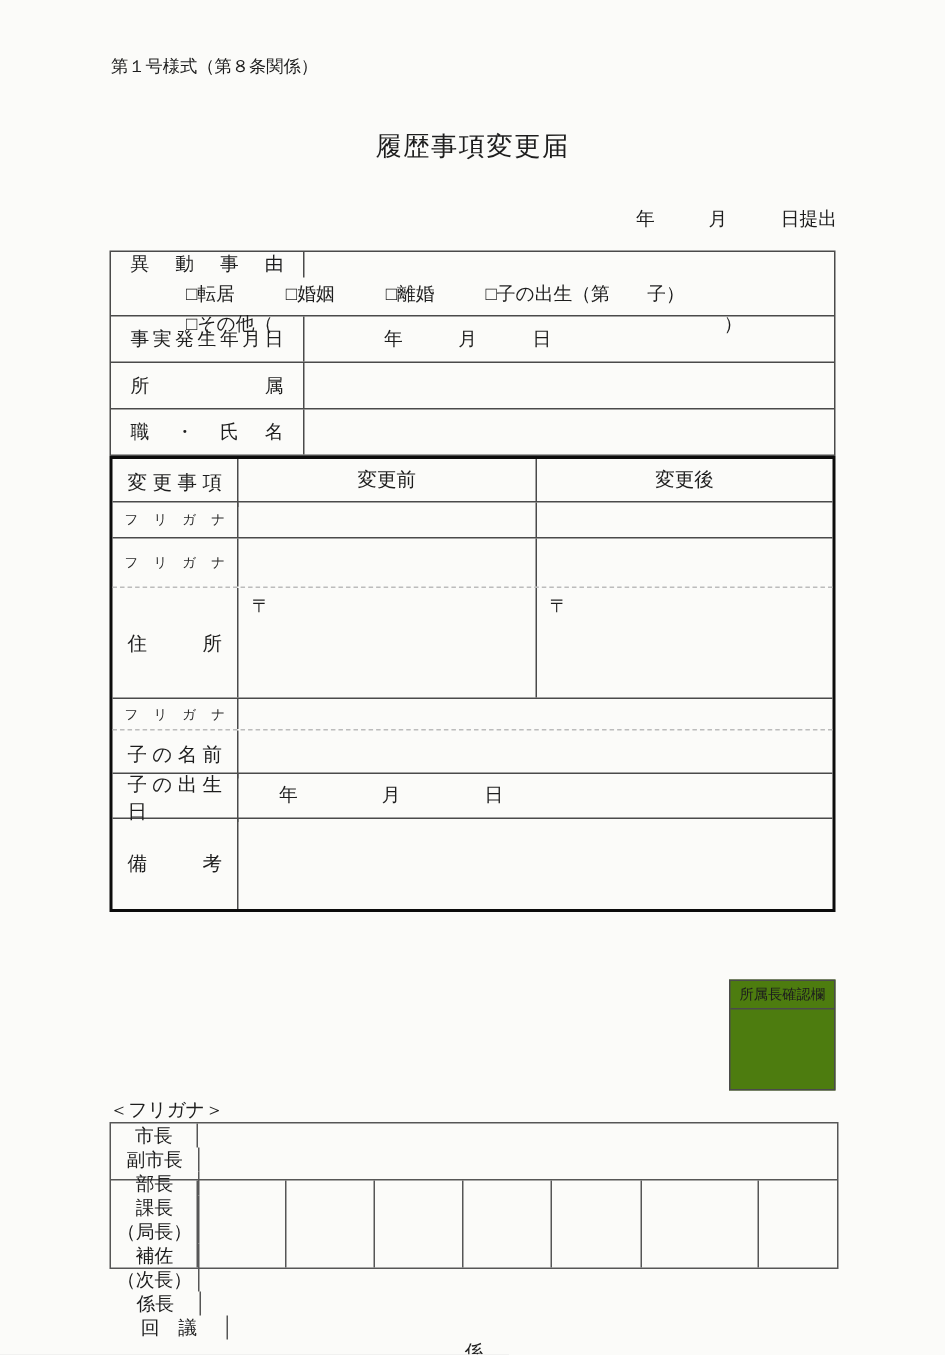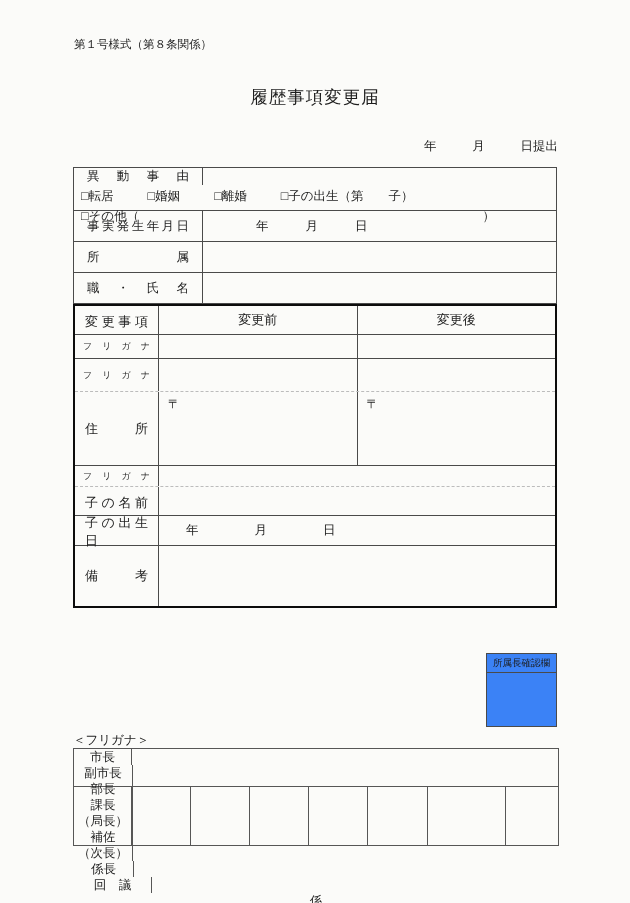--- a/index.html
+++ b/index.html
@@ -15,21 +15,21 @@
   .submit-date{position:absolute;left:424px;top:138px;width:134px;display:flex;justify-content:space-between;font-size:12.5px;}
 
   
   .info-table{position:absolute;left:73px;top:167px;width:484px;border:1px solid #4a4a4a;}
   .info-row{display:flex;border-top:1px solid #4a4a4a;}
   .info-row:first-child{border-top:none;}
   .info-label{width:129px;flex:none;border-right:1px solid #4a4a4a;display:flex;align-items:center;padding:0 13px;font-size:12.5px;}
   .spread{flex:1;width:100%;text-align:justify;text-align-last:justify;}
   .info-content{flex:1;display:flex;align-items:center;font-size:12.5px;}
   .h42{height:42px;flex-direction:column;} .h31{height:31px;}
-  .reason-content{display:block;padding:1px 0 0 7px;line-height:20px;}
+  .reason-content{display:block;padding:1px 0 0 7px;line-height:20px;margin-left:43px;}
   .opt-line1{display:flex;gap:34px;}
   .opt-line2{display:flex;}
   .opt-line2 .close-paren{margin-left:auto;margin-right:61px;}
   .ymd{display:flex;align-items:center;padding-left:53px;gap:37px;}
 
   
   .change-table{position:absolute;left:73px;top:304px;width:484px;border:2px solid #0c0c0c;background:#fbfbf9;}
   .ct-row{display:flex;}
   .bt-solid{border-top:1px solid #4a4a4a;}
   .bt-dash{border-top:1px dashed #bcbcbc;}
@@ -38,21 +38,21 @@
   .ct-cell{flex:1;}
   .ct-cell.split{border-right:1px solid #4a4a4a;}
   .ct-cell.center{display:flex;align-items:center;justify-content:center;font-size:13px;}
   .h-header{height:28px;} .h-fur1{height:24px;} .h-name{height:32px;}
   .h-fur2{height:33px;} .h-addr{height:74px;} .h-fur3{height:21px;}
   .h-cname{height:29px;} .h-cbirth{height:30px;} .h-remarks{height:61px;}
   .postal{padding:4px 0 0 9px;font-size:12px;}
   .cbirth-content{display:flex;align-items:center;padding-left:27px;gap:56px;font-size:12.5px;}
 
   
-  .sup-box{position:absolute;left:486px;top:653px;width:71px;height:74px;border:1px solid #4a4a4a;background:#3b82f6;}
+  .sup-box{position:absolute;left:486px;top:653px;width:71px;height:74px;border:1px solid #4a4a4a;background:#4d7c0f;}
   .sup-head{height:19px;border-bottom:1px solid #4a4a4a;display:flex;align-items:center;justify-content:center;font-size:9.5px;white-space:nowrap;}
 
   
   .hr-title{position:absolute;left:73px;top:732px;font-size:12.5px;}
   .approval{position:absolute;left:73px;top:748px;width:486px;border:1px solid #565656;}
   .ap-row{display:flex;}
   .ap-row.head{border-bottom:1px solid #565656;height:38px;flex-direction:column;}
   .ap-row.body{height:58px;}
   .ap-cell{border-right:1px solid #565656;display:flex;flex-direction:column;align-items:center;justify-content:center;font-size:12.5px;line-height:16px;text-align:center;}
   .ap-cell:last-child{border-right:none;flex:1;}

